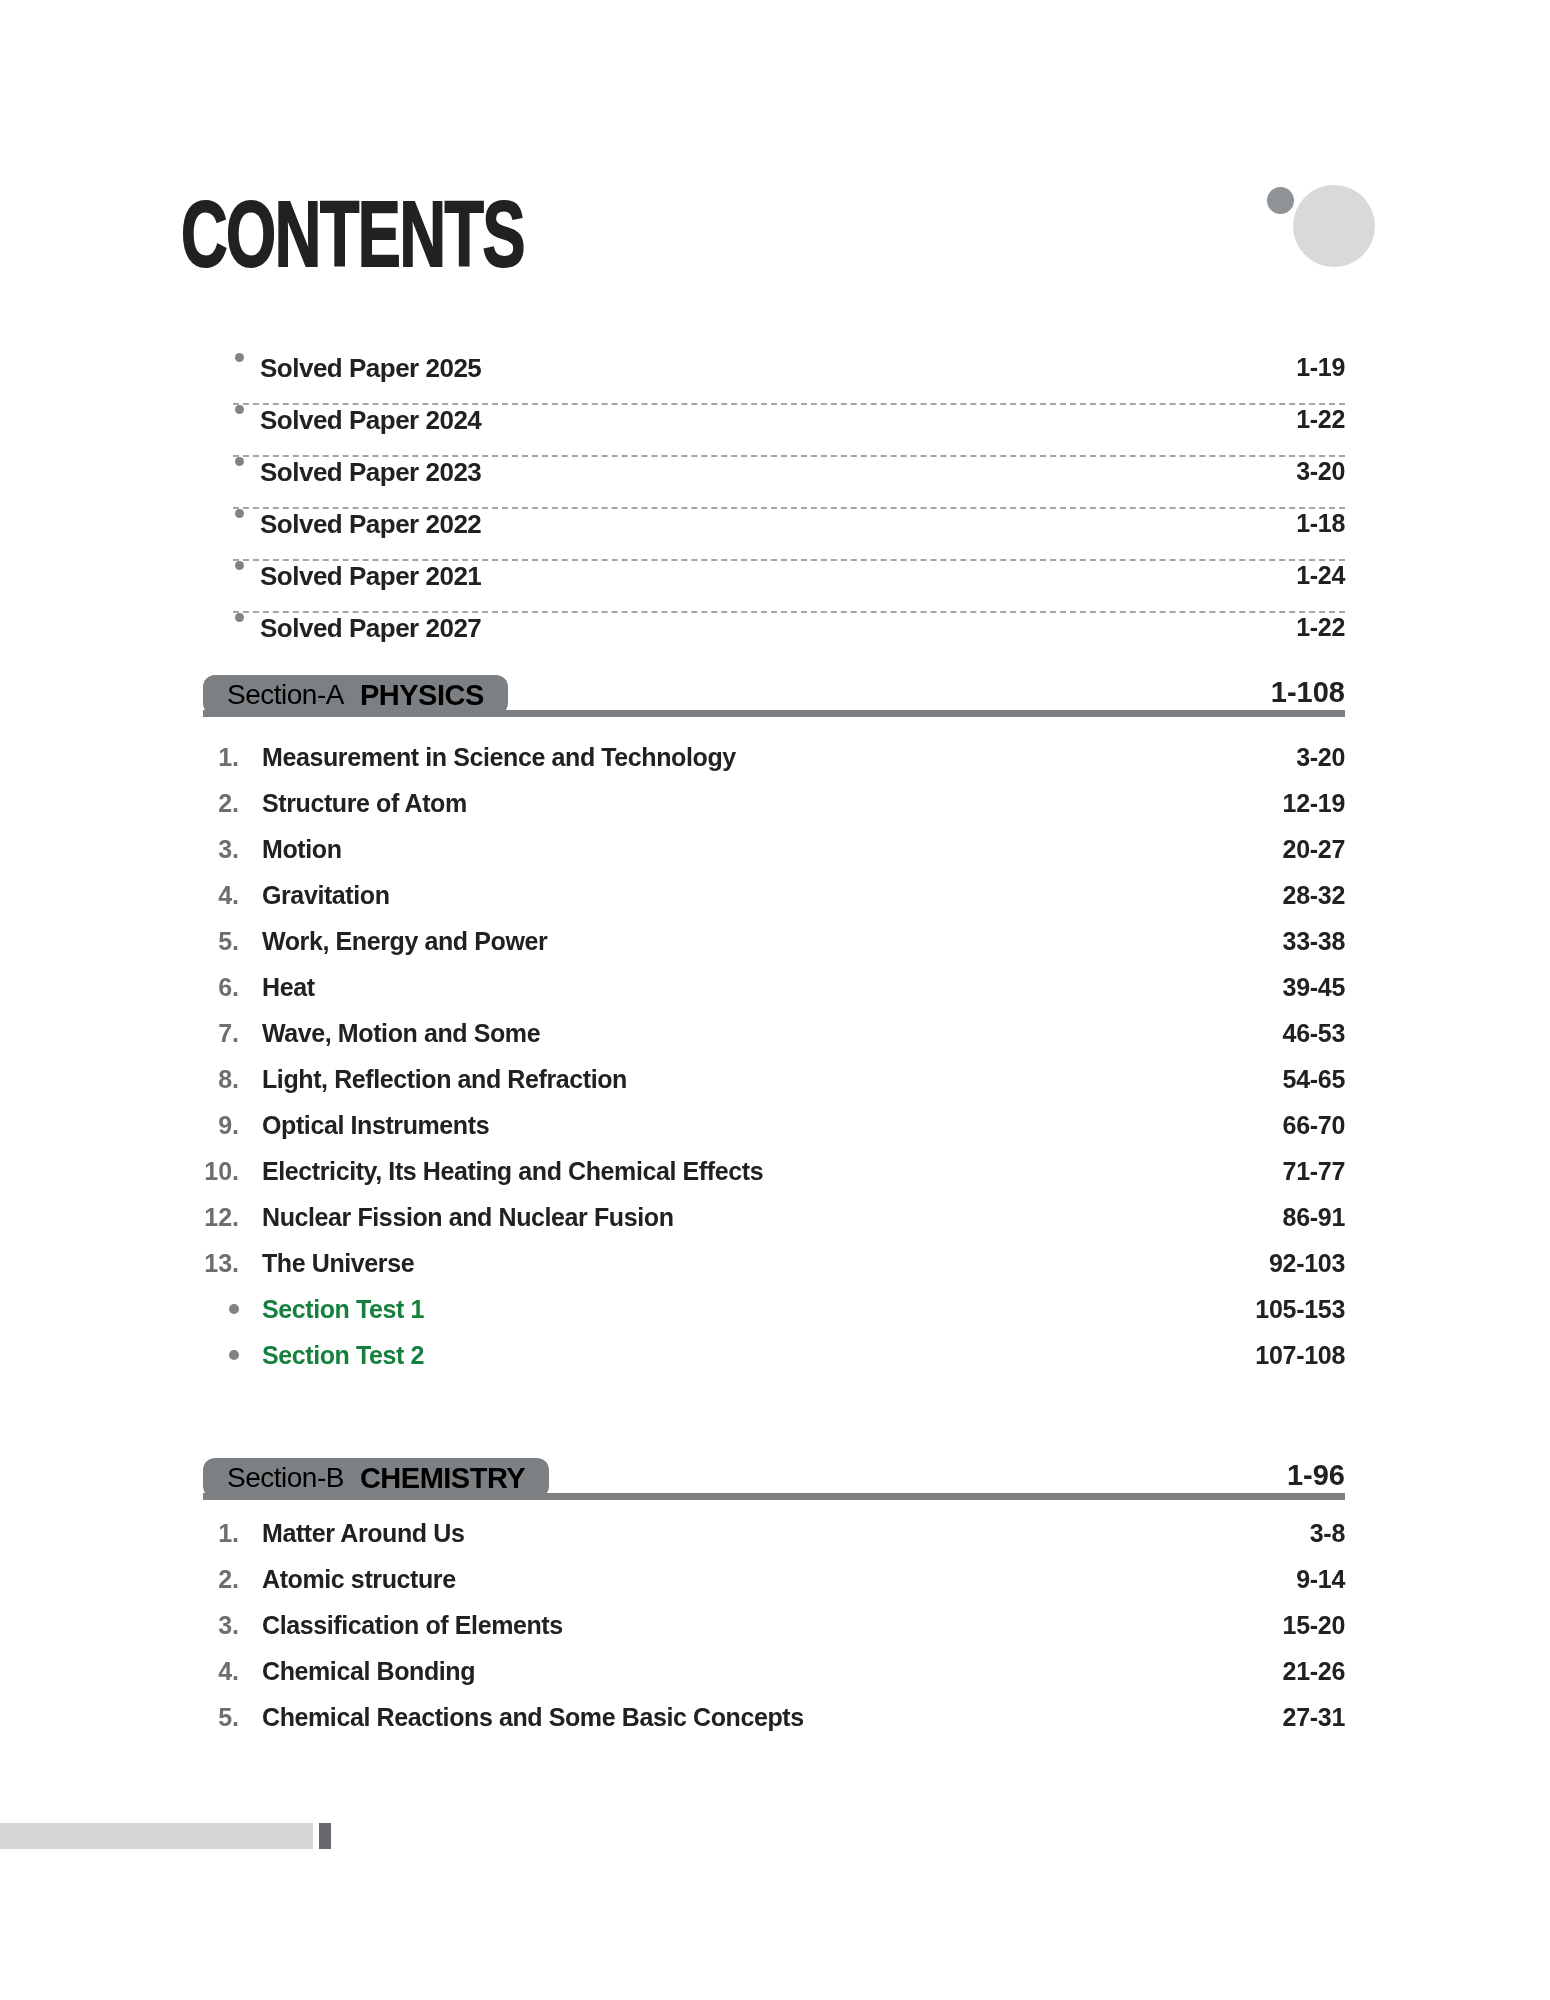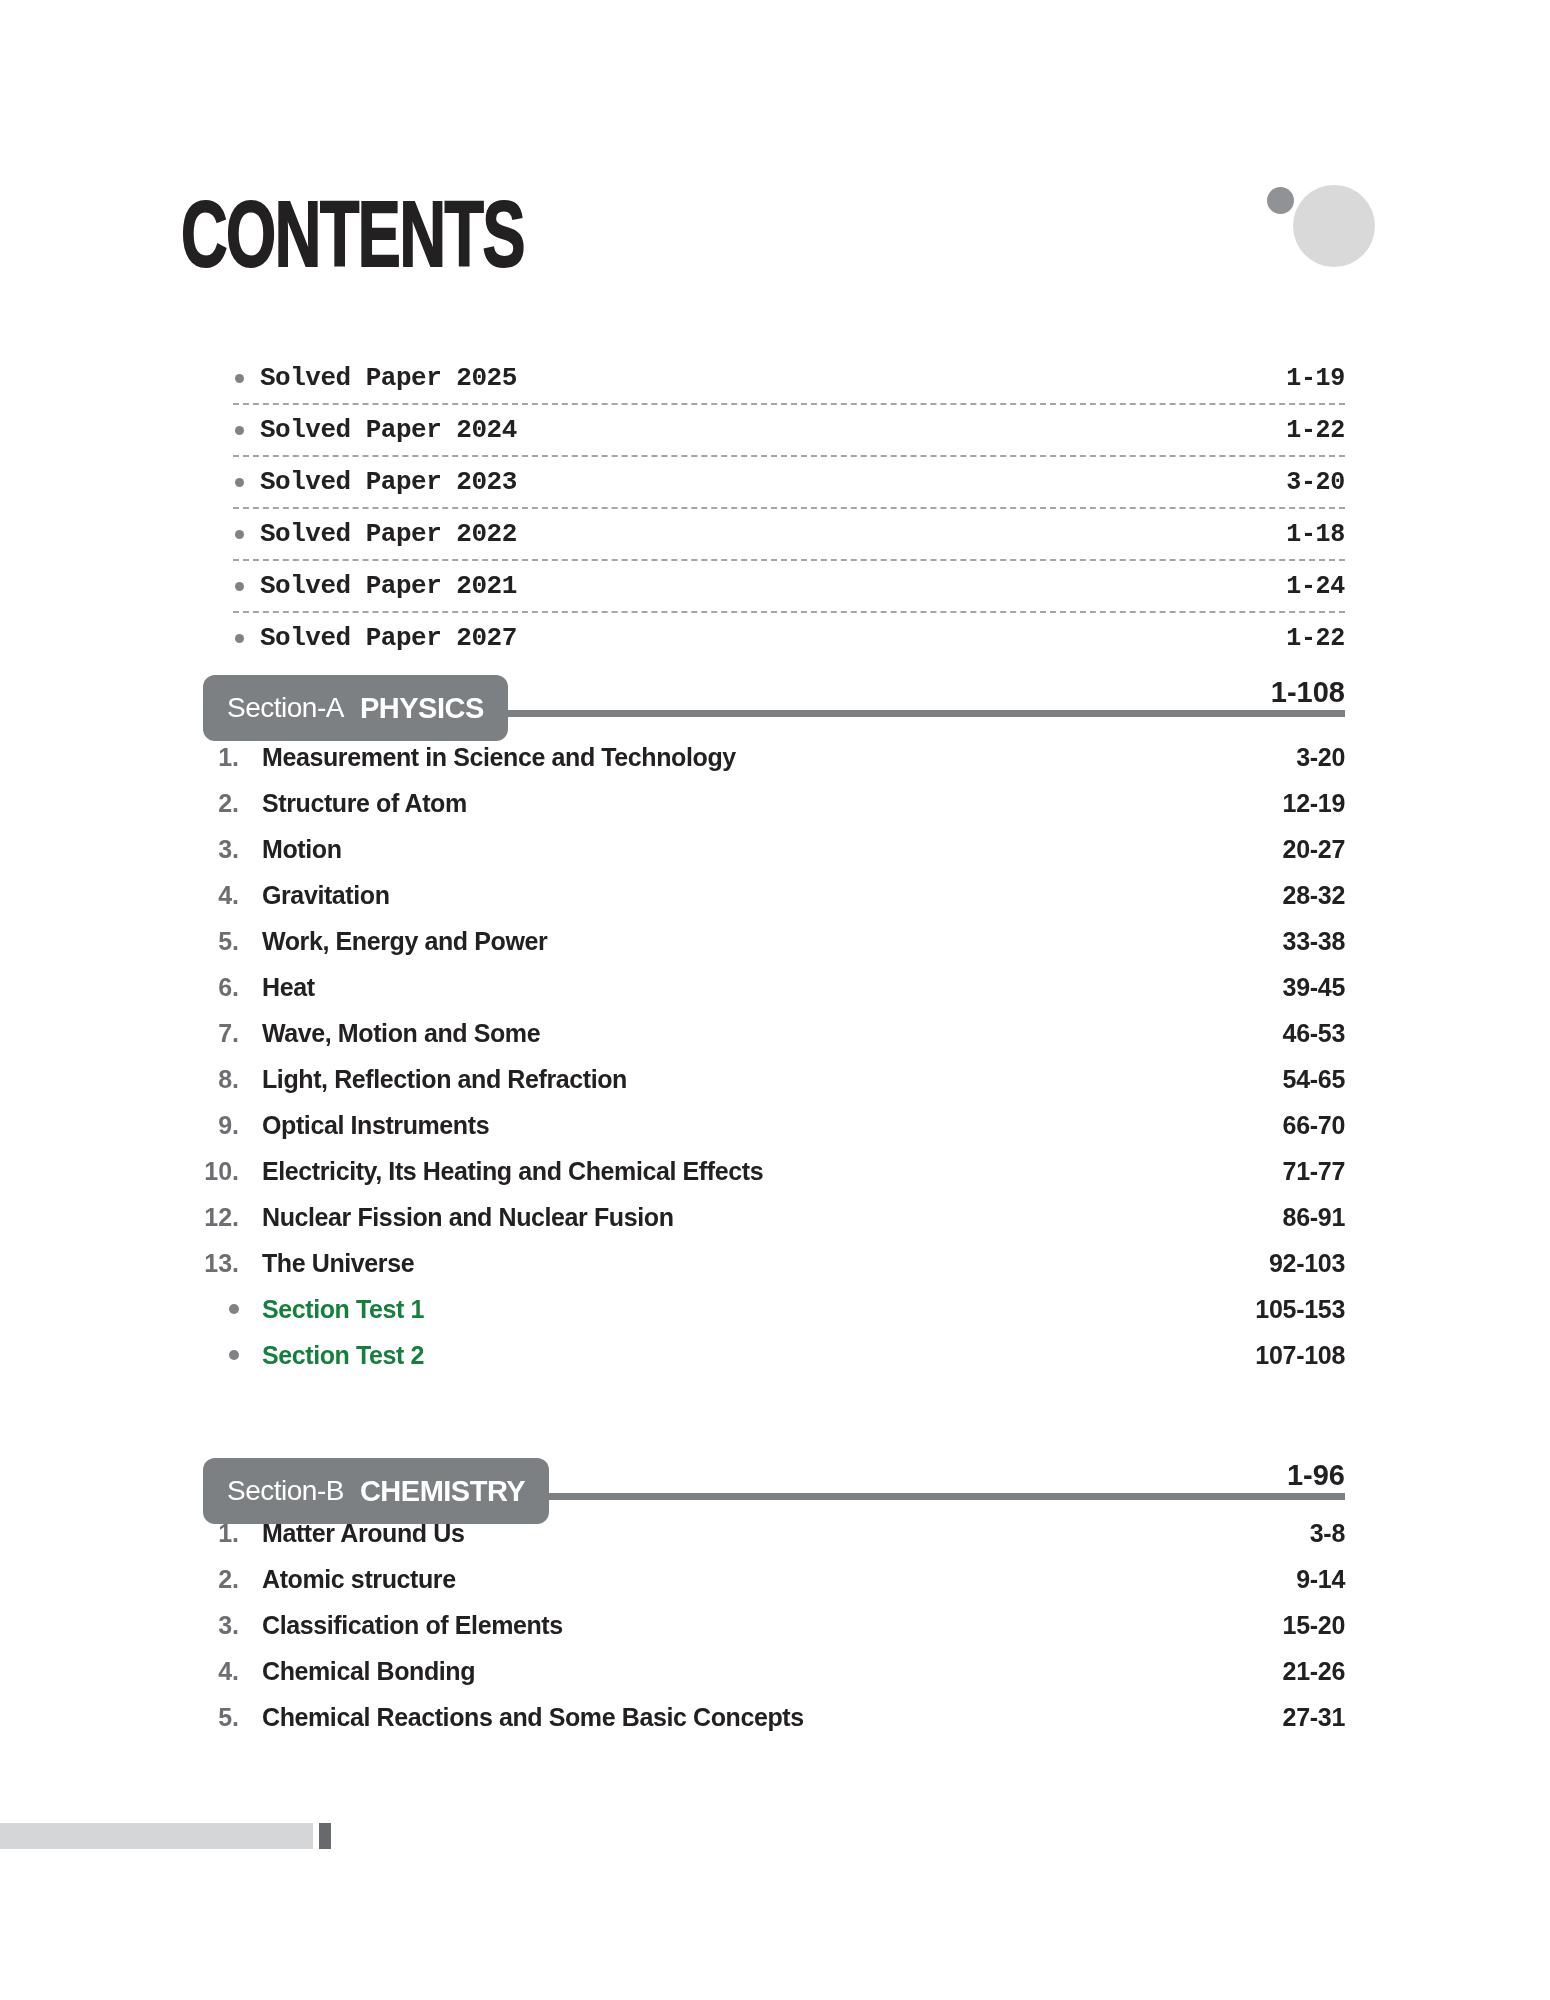--- a/index.html
+++ b/index.html
@@ -17,34 +17,34 @@
     transform:scaleX(.70);transform-origin:left top;
   }
 
   
   .circle{border-radius:50%;}
   .c-small{left:1267px;top:187px;width:27px;height:27px;background:#909396;}
   .c-large{left:1293px;top:185px;width:82px;height:82px;background:#d9d9d9;}
 
   
   .solved{left:233px;top:353px;width:1112px;}
-  .srow{height:50px;display:flex;align-items:center;border-bottom:2px dashed #a3a5a8;font-family:Liberation Mono, monospace;}
+  .srow{height:50px;display:flex;align-items:flex-start;border-bottom:2px dashed #a3a5a8;}
   .srow:last-child{border-bottom:none;}
   .dot{width:9px;height:9px;border-radius:50%;background:#808285;margin:0 16px 0 2px;flex:none;}
   .slabel{font-size:26px;font-weight:700;letter-spacing:-.5px;}
   .pg{margin-left:auto;font-size:25px;font-weight:700;letter-spacing:-.3px;}
 
   
   .sec-header{left:203px;width:1142px;height:42px;}
   #secA{top:675px;}
   #secB{top:1458px;}
   .sec-bar{position:absolute;left:0;right:0;bottom:0;height:7px;background:#7d8083;}
   .sec-tab{
     position:absolute;left:0;top:0;height:40px;background:#7d8083;border-radius:12px;
-    display:flex;align-items:center;gap:16px;padding:13px 24px;color:#ffffff;z-index:1;
+    display:flex;align-items:center;gap:16px;padding:0 24px;color:#000000;z-index:1;
   }
   .sname{font-size:28px;font-weight:400;letter-spacing:-.5px;}
   .ssub{font-size:29px;font-weight:700;letter-spacing:-.5px;}
   .sec-pages{position:absolute;right:0;bottom:8px;font-size:29px;font-weight:700;}
 
   
   .chaplist{left:195px;width:1150px;}
   #physList{top:734px;}
   #chemList{top:1510px;}
   .crow{height:46px;display:flex;align-items:center;}

